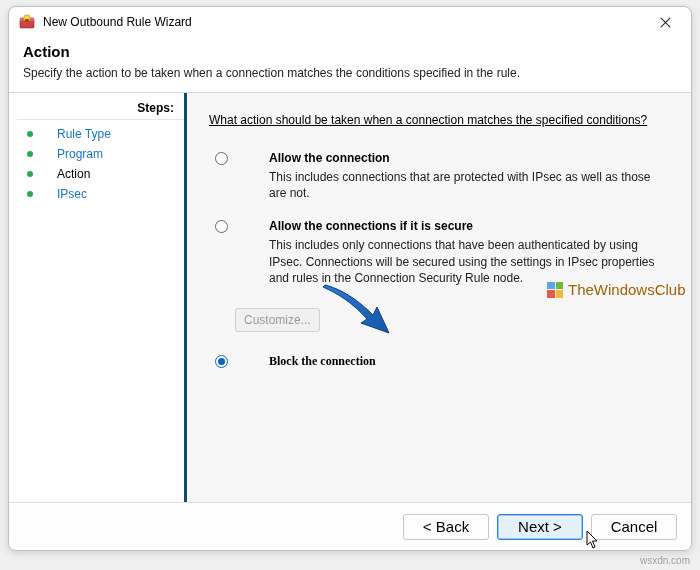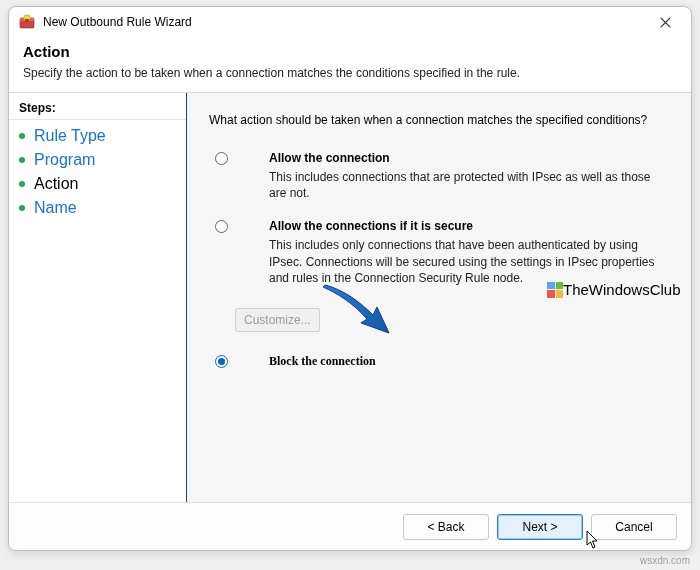--- a/index.html
+++ b/index.html
@@ -58,54 +58,56 @@
   }
   .body {
     flex: 1;
     display: flex;
     border-top: 1px solid #d9d9d9;
     min-height: 0;
   }
   .sidebar {
     width: 178px;
     background: #ffffff;
-    border-right: 1px solid #0c4a6e;
-    padding: 6px 0 0 0;
+    border-right: 3px solid #0c4a6e;
+    padding: 6px 0 0 8px;
+    text-align: right;
   }
   .sidebar .steps-label {
     font-weight: 700;
     font-size: 12px;
     padding: 2px 10px 4px 10px;
     border-bottom: 1px solid #e5e5e5;
     margin-bottom: 4px;
   }
   .step-item {
     display: flex;
     align-items: center;
     padding: 3px 10px;
-    font-size: 16px;
+    font-size: 12px;
     color: #1a73c9;
-    gap: 9px;
+    gap: 24px;
   }
   .step-item.current { color: #000; }
   .bullet {
     width: 6px; height: 6px; border-radius: 50%;
     background: #2aa84f;
   }
   .step-item.current .bullet { background: #2aa84f; }
   .content {
     flex: 1;
     background: #f6f6f6;
     padding: 20px 20px 10px 22px;
     position: relative;
     overflow: hidden;
   }
   .question {
     font-size: 12px;
     margin-bottom: 24px;
+    text-decoration: underline;
   }
   .option {
     margin: 0 0 18px 6px;
     display: flex;
     gap: 34px;
   }
   .option .radio-col { width: 20px; padding-top: 1px; }
   .option .text-col { flex: 1; }
   .option .label { font-weight: 700; font-size: 12px; margin-bottom: 4px; }
   .option .desc { font-size: 12px; color: #222; line-height: 1.35; }
@@ -126,22 +128,22 @@
     color: #9b9b9b;
     background: #f0f0f0;
     border: 1px solid #d0d0d0;
     border-radius: 3px;
     cursor: default;
   }
   .watermark {
     position: absolute;
     left: 360px; top: 188px;
     font-size: 15px;
-    color: #000000;
-    display: flex; align-items: center; 
+    color: #a16207;
+    display: flex; align-items: center; gap: 5px;
     pointer-events: none;
   }
   .watermark .wsq {
     width: 16px; height: 16px;
     display: grid; grid-template-columns: 1fr 1fr; grid-template-rows: 1fr 1fr; gap: 1px;
   }
   .watermark .wsq span:nth-child(1){background:#5aa6e8;}
   .watermark .wsq span:nth-child(2){background:#6dbb3a;}
   .watermark .wsq span:nth-child(3){background:#e55a4a;}
   .watermark .wsq span:nth-child(4){background:#f3b93f;}
@@ -157,21 +159,21 @@
     display: flex;
     align-items: center;
     justify-content: flex-end;
     padding: 0 14px;
     gap: 8px;
     background: #fdfdfd;
   }
   .btn {
     min-width: 86px;
     height: 26px;
-    font-size: 12px;
+    font-size: 15px;
     background: #fdfdfd;
     border: 1px solid #c8c8c8;
     border-radius: 3px;
     display: inline-flex; align-items: center; justify-content: center;
     cursor: pointer;
   }
   .btn.primary {
     border: 1px solid #2a7fd4;
     background: #e4f1fb;
     box-shadow: inset 0 0 0 1px #9ac8ef;
@@ -225,21 +227,21 @@
       <div class="step-item">
         <span class="bullet"></span>
         <span>Program</span>
       </div>
       <div class="step-item current">
         <span class="bullet"></span>
         <span>Action</span>
       </div>
       <div class="step-item">
         <span class="bullet"></span>
-        <span>Name</span>
+        <span>IPsec</span>
       </div>
     </div>
 
     <div class="content">
       <div class="question">What action should be taken when a connection matches the specified conditions?</div>
 
       <div class="option">
         <div class="radio-col"><span class="radio"></span></div>
         <div class="text-col">
           <div class="label">Allow the connection</div>

